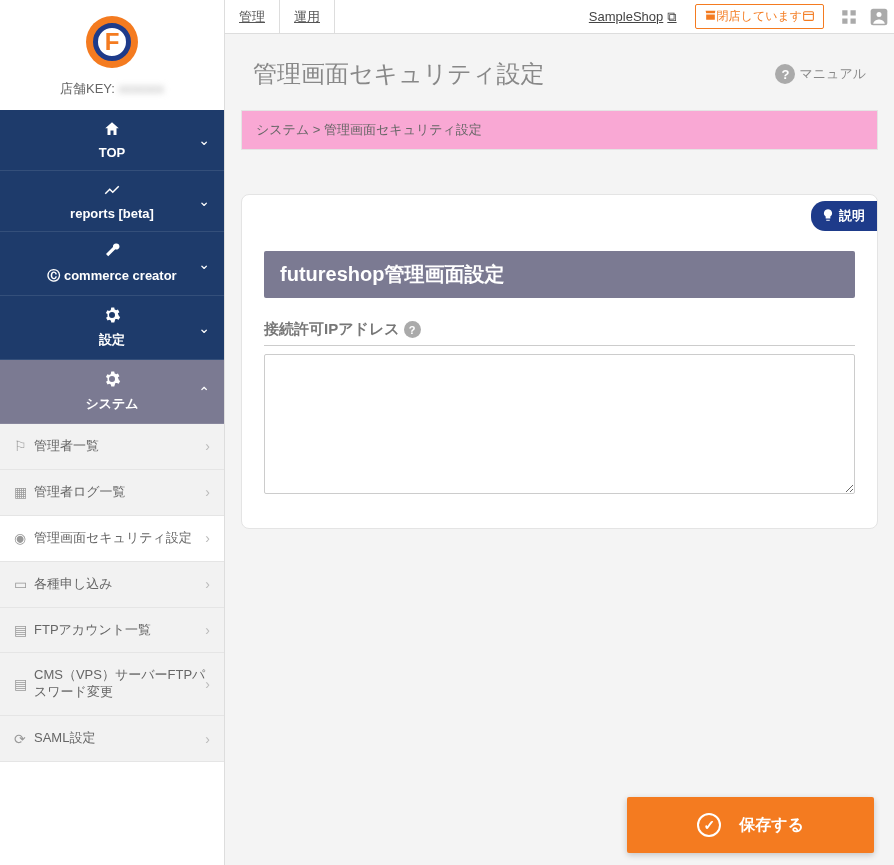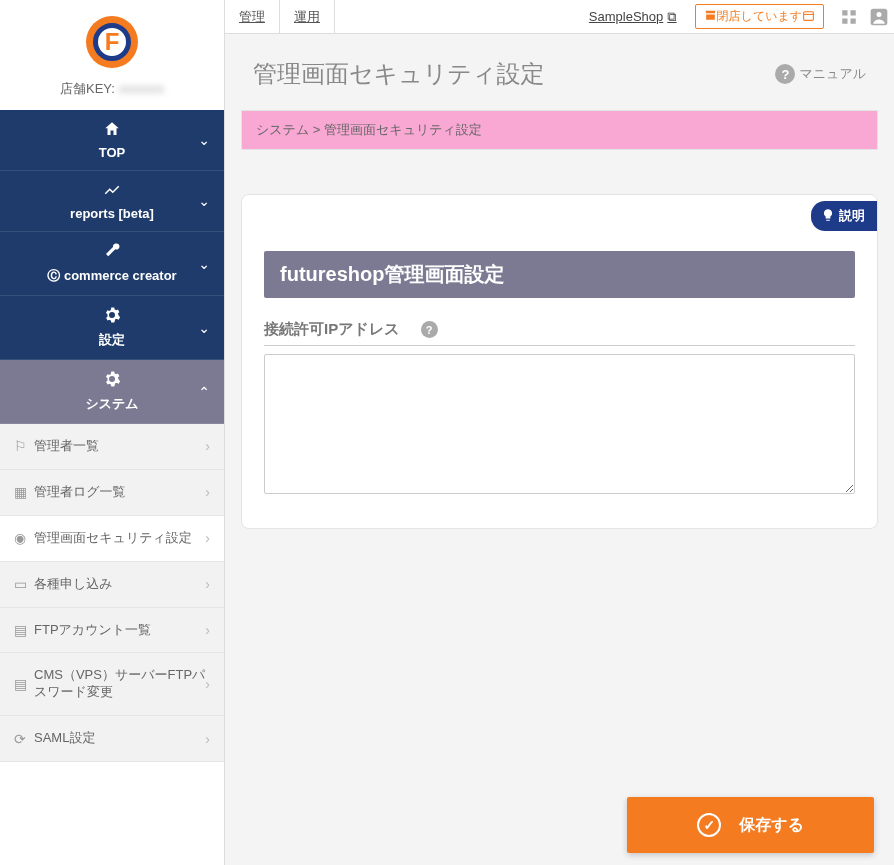--- a/index.html
+++ b/index.html
@@ -151,21 +151,21 @@
     }
     .section-title {
       background:#7B7A92; color:#fff;
       margin:56px 22px 0; padding:10px 16px;
       font-size:20px; font-weight:bold;
       border-radius:2px;
     }
     .field-label {
       margin:22px 22px 8px;
       font-size:15px; color:#777; font-weight:bold;
-      display:flex; align-items:center; gap:21px;
+      display:flex; align-items:center; gap:4px;
       border-bottom:1px solid #ccc;
       padding-bottom:6px;
     }
     .q-small {
       width:17px;height:17px;border-radius:50%;background:#aaa;color:#fff;
       display:inline-flex;align-items:center;justify-content:center;font-size:11px;font-weight:bold;
     }
     .ip-textarea {
       margin:0 22px; width:calc(100% - 44px);
       height:140px;

